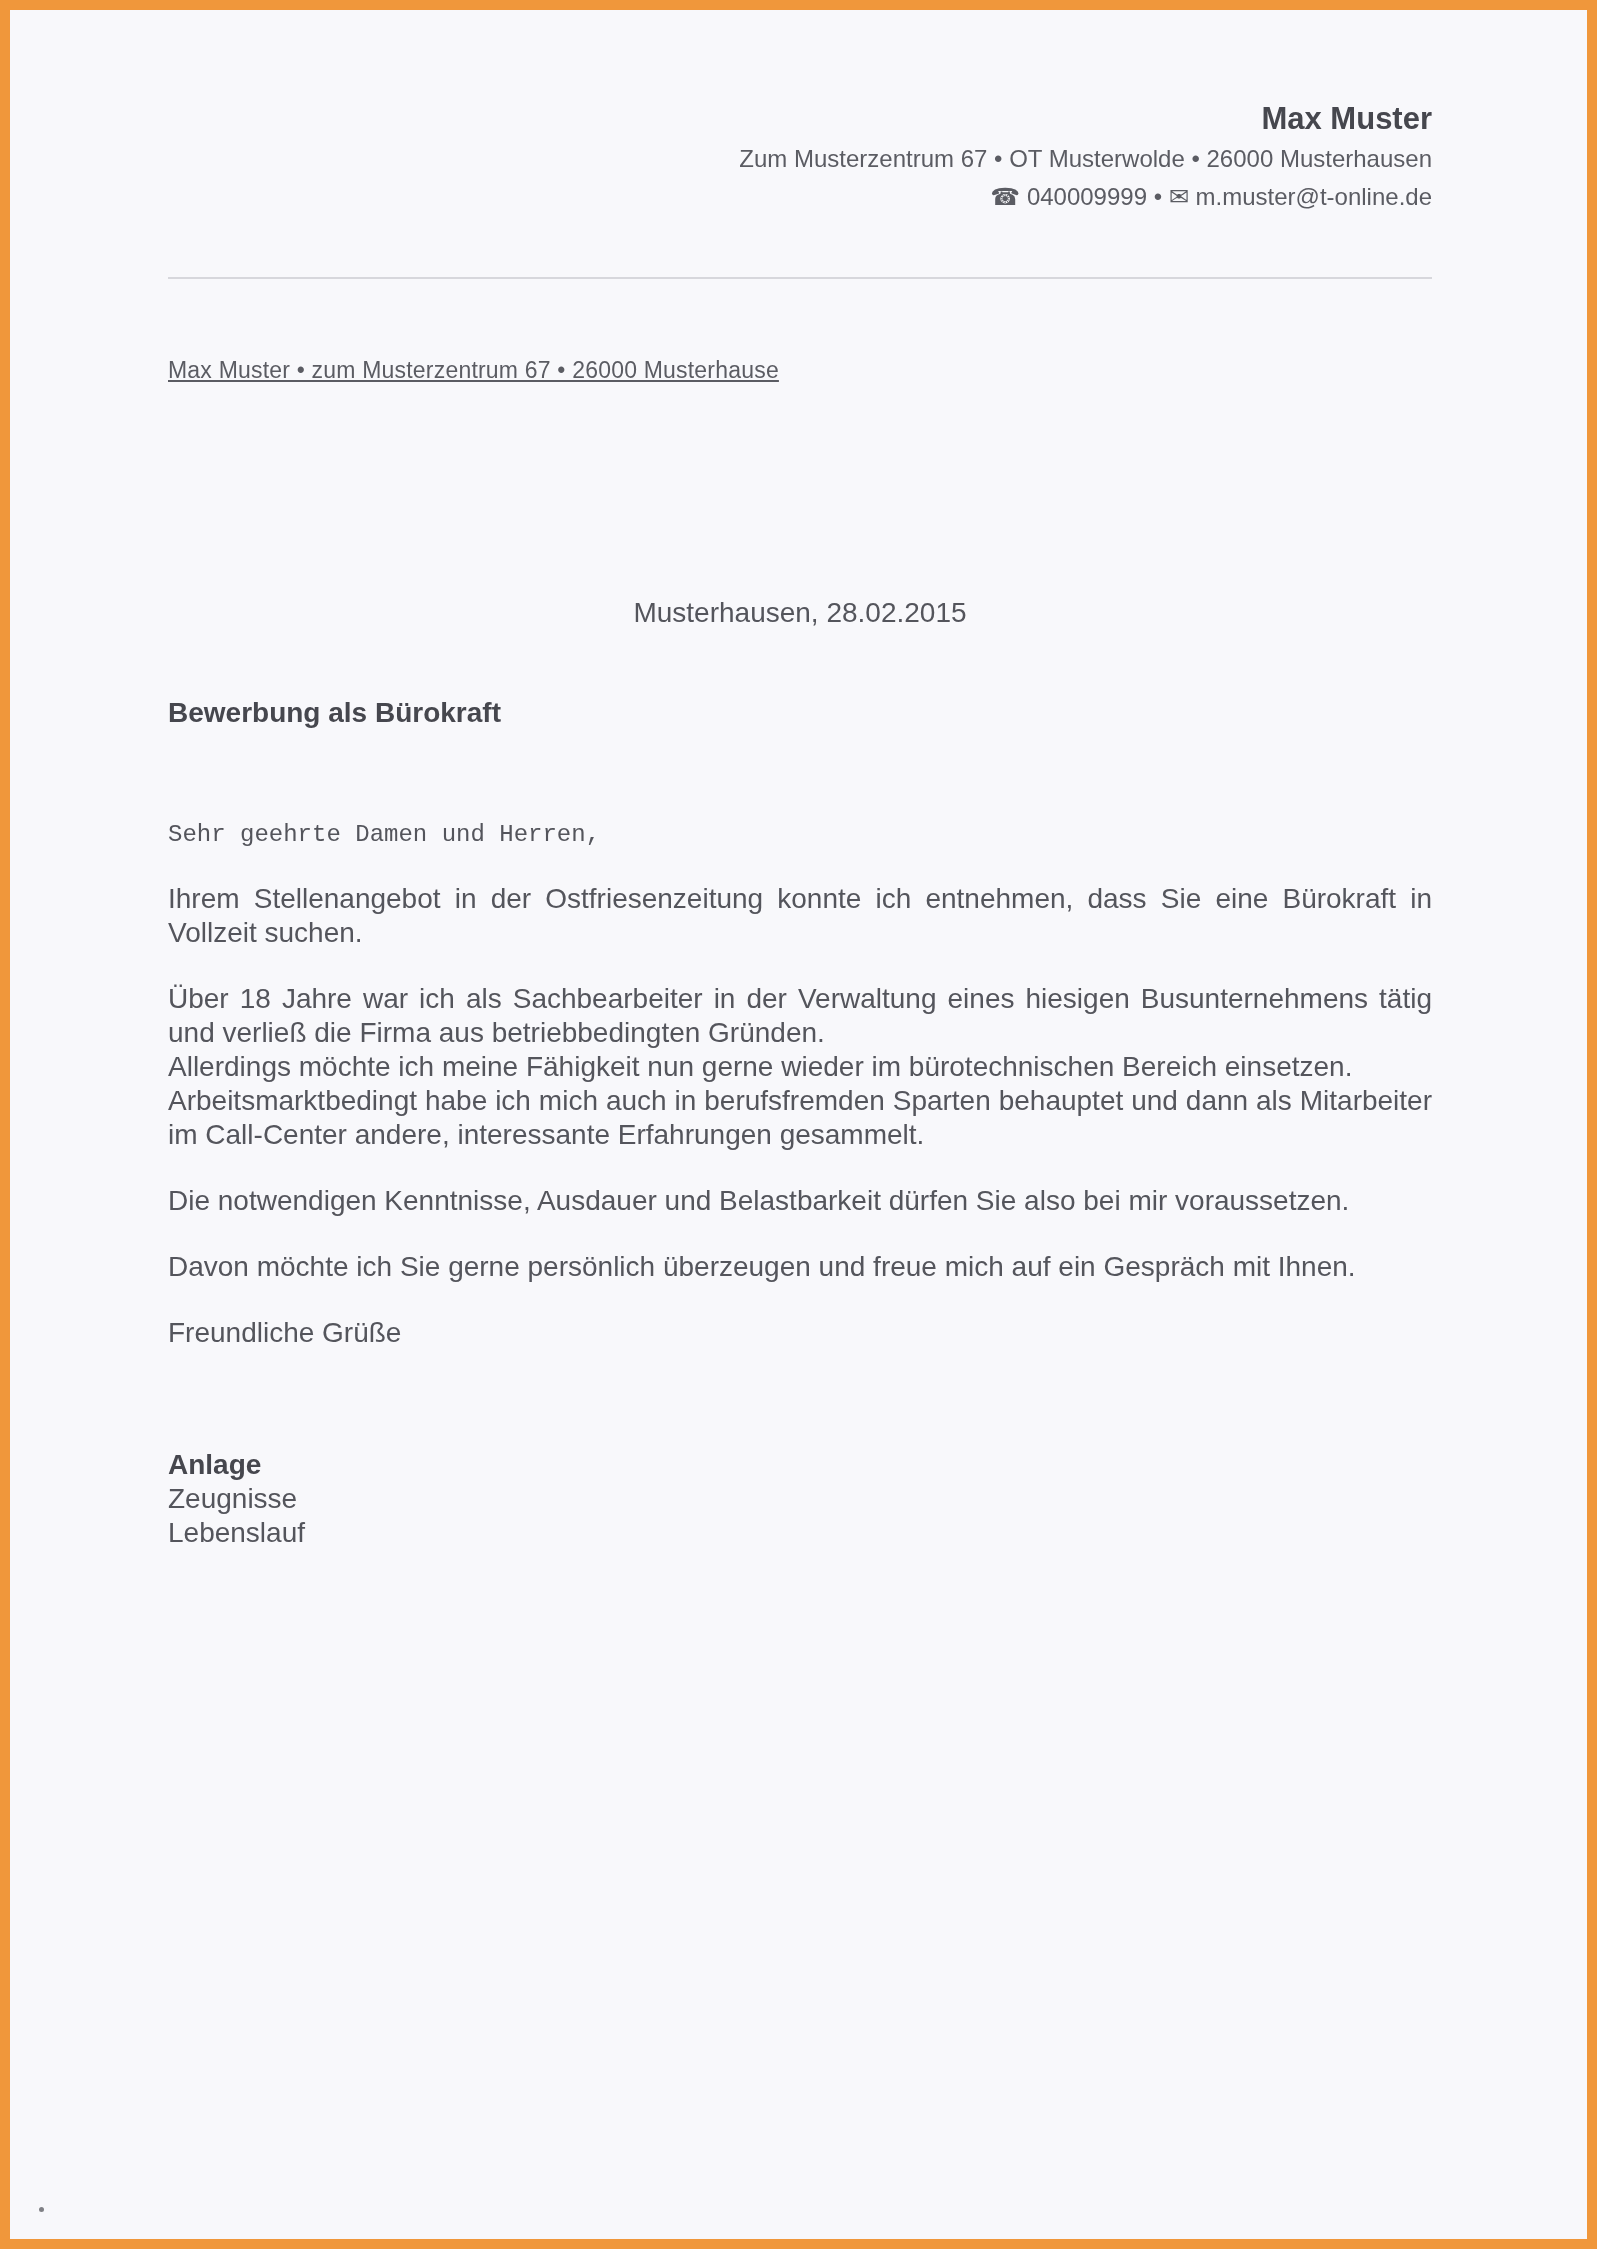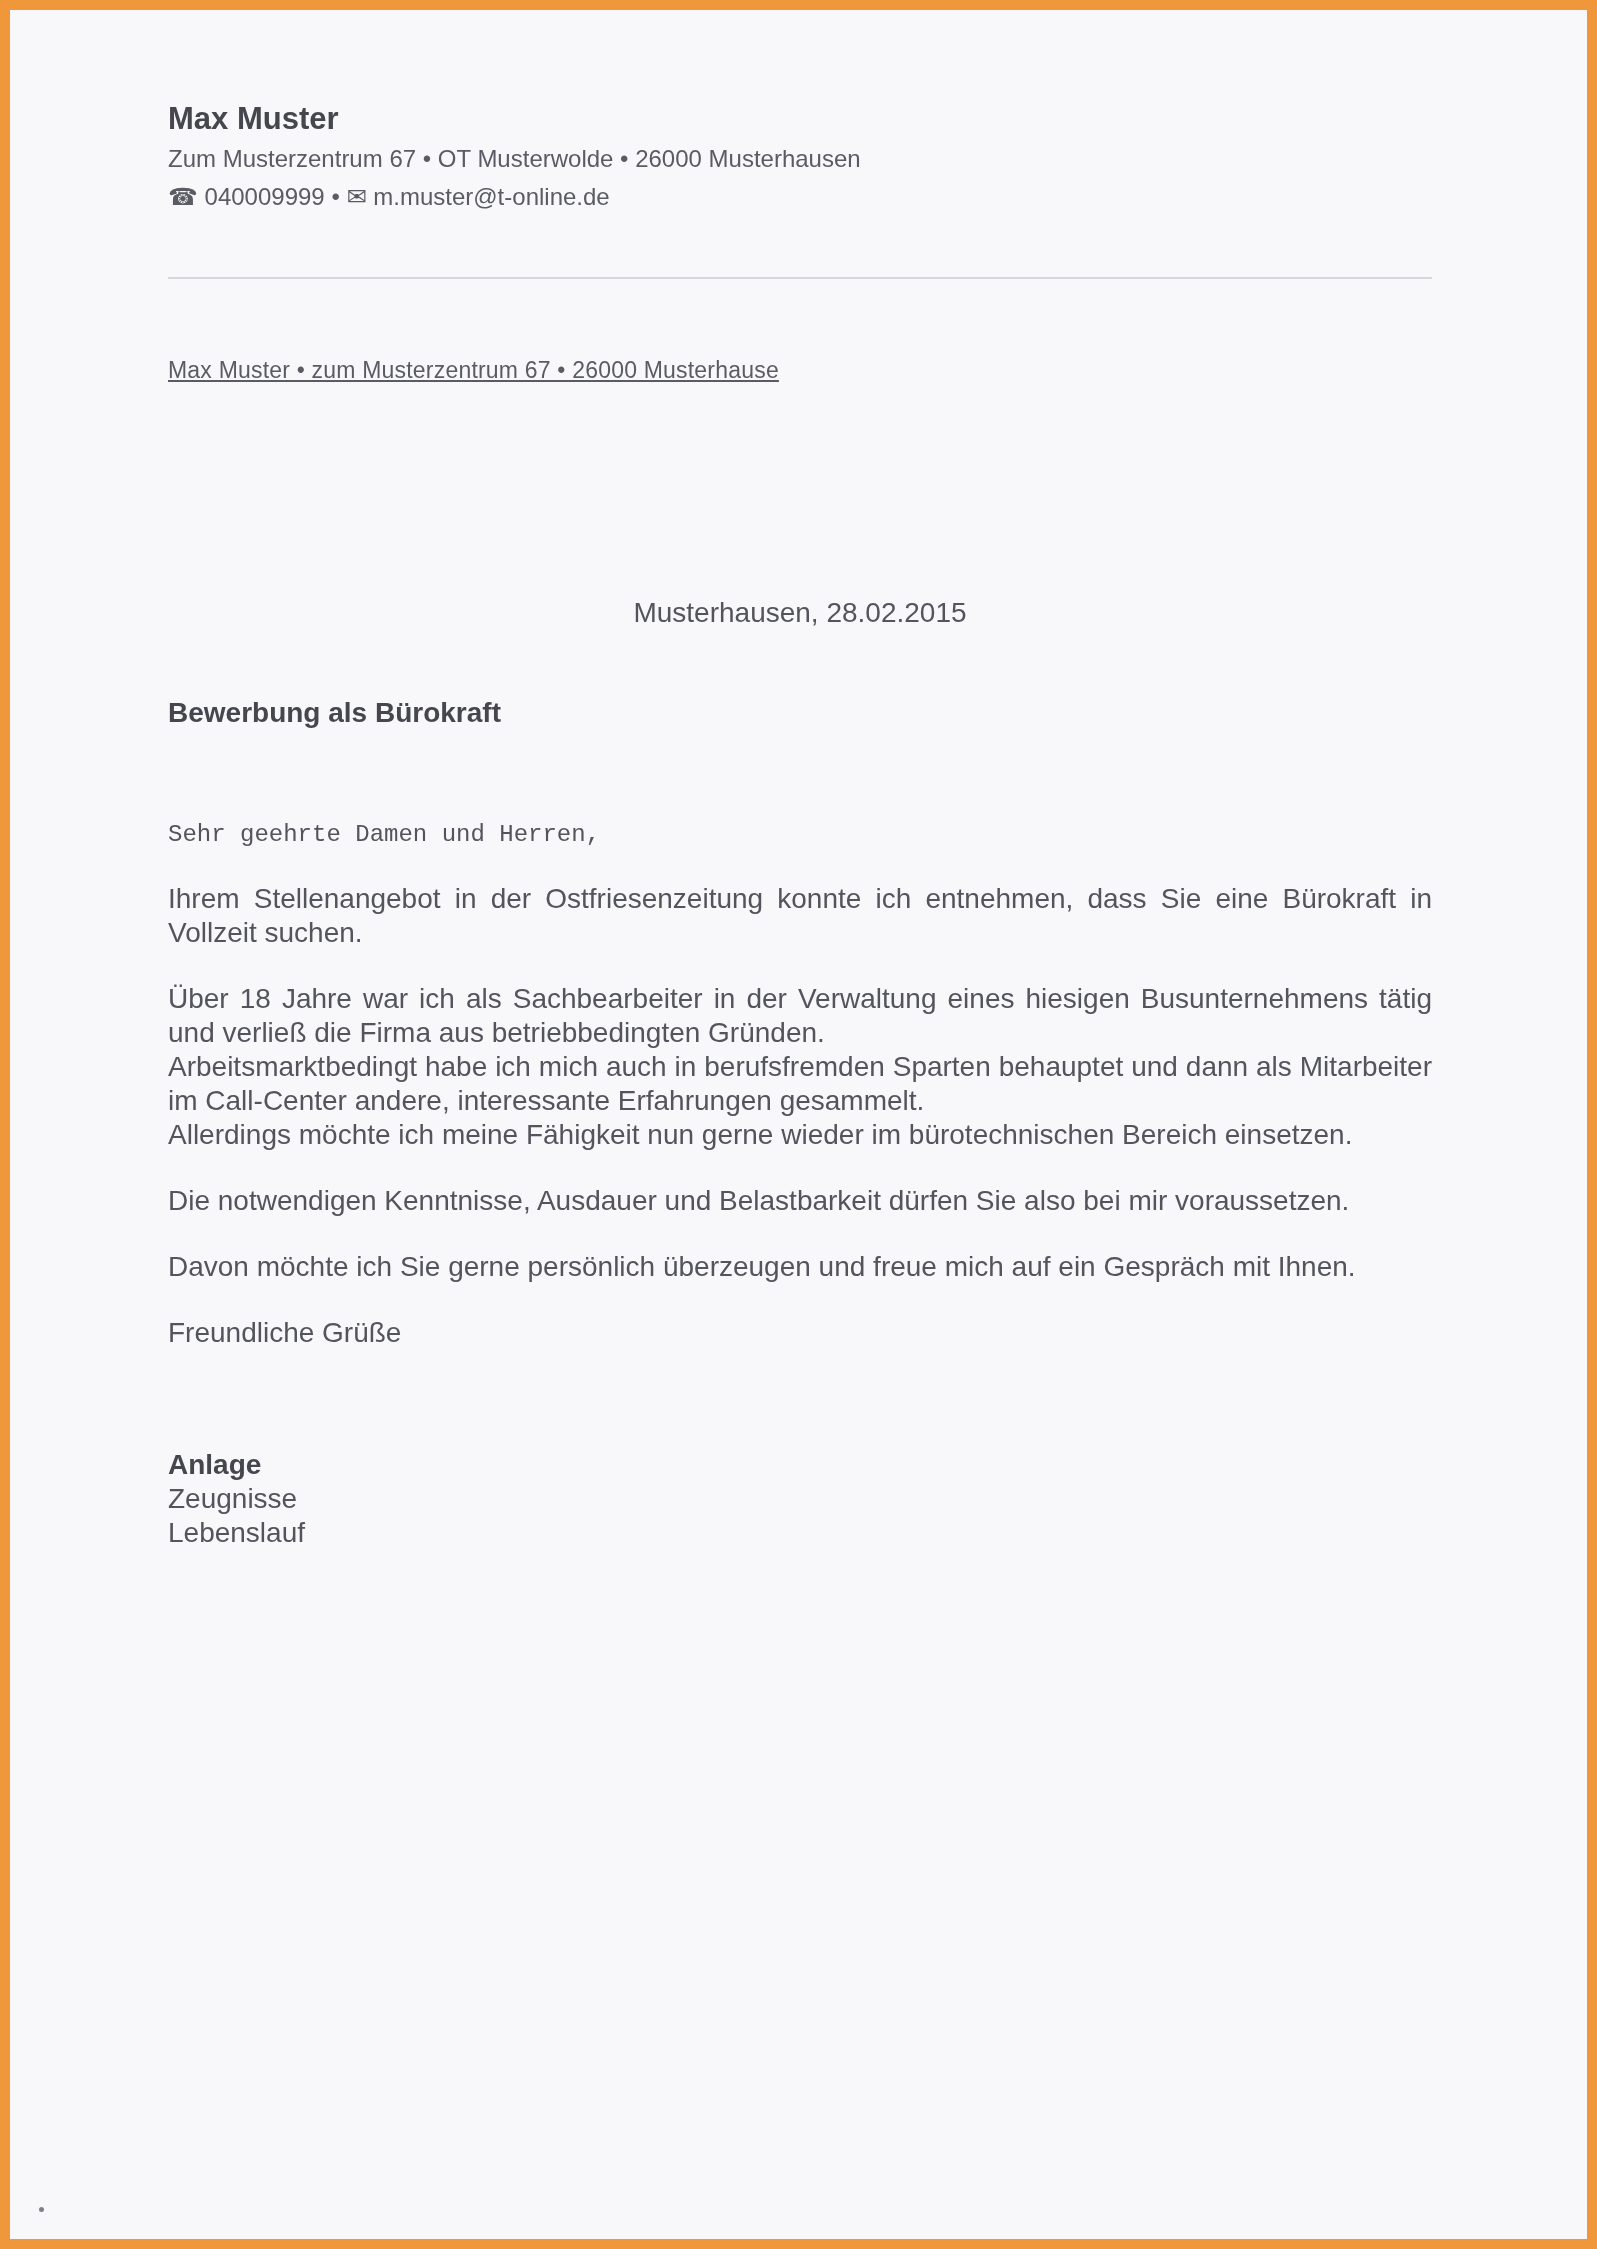--- a/index.html
+++ b/index.html
@@ -8,21 +8,21 @@
     width:1597px; height:2249px;
     box-sizing:border-box;
     border:10px solid #f0973b;
     background:#f8f8fb;
     font-family:"Liberation Sans","DejaVu Sans",sans-serif;
     color:#54555c;
     overflow:hidden;
   }
   .content { padding:0 155px 0 158px; }
 
-  .head { margin-top:88px; }
+  .head { margin-top:88px; text-align:right; }
   .head .name { font-size:31px; font-weight:bold; line-height:42px; color:#46474e; }
   .head .line { font-size:24px; line-height:38px; color:#5b5c63; }
   .head .icon { font-size:24px; }
 
   .divider {
     margin:61px 0 0 0;
     border:none;
     border-top:2px solid #d7d7dc;
     height:0;
   }
@@ -86,22 +86,22 @@
     <div class="subject">Bewerbung als Bürokraft</div>
 
     <div class="salutation">Sehr geehrte Damen und Herren,</div>
 
     <div class="para first">
       <div class="pline">Ihrem Stellenangebot in der Ostfriesenzeitung  konnte ich entnehmen, dass Sie eine Bürokraft in Vollzeit suchen.</div>
     </div>
 
     <div class="para">
       <div class="pline">Über 18 Jahre war ich als Sachbearbeiter in der Verwaltung eines hiesigen Busunternehmens tätig und verließ die Firma aus betriebbedingten Gründen.</div>
+      <div class="pline">Allerdings möchte ich meine Fähigkeit nun gerne wieder im bürotechnischen Bereich einsetzen.</div>
       <div class="pline">Arbeitsmarktbedingt habe  ich mich auch in berufsfremden Sparten behauptet und dann als Mitarbeiter im Call-Center andere, interessante Erfahrungen gesammelt.</div>
-      <div class="pline">Allerdings möchte ich meine Fähigkeit nun gerne wieder im bürotechnischen Bereich einsetzen.</div>
     </div>
 
 
     <div class="para">
       <div class="pline">Die notwendigen Kenntnisse, Ausdauer und Belastbarkeit dürfen Sie also bei mir voraussetzen.</div>
     </div>
 
     <div class="para">
       <div class="pline">Davon möchte ich Sie gerne persönlich überzeugen und freue mich auf ein Gespräch mit Ihnen.</div>
     </div>

